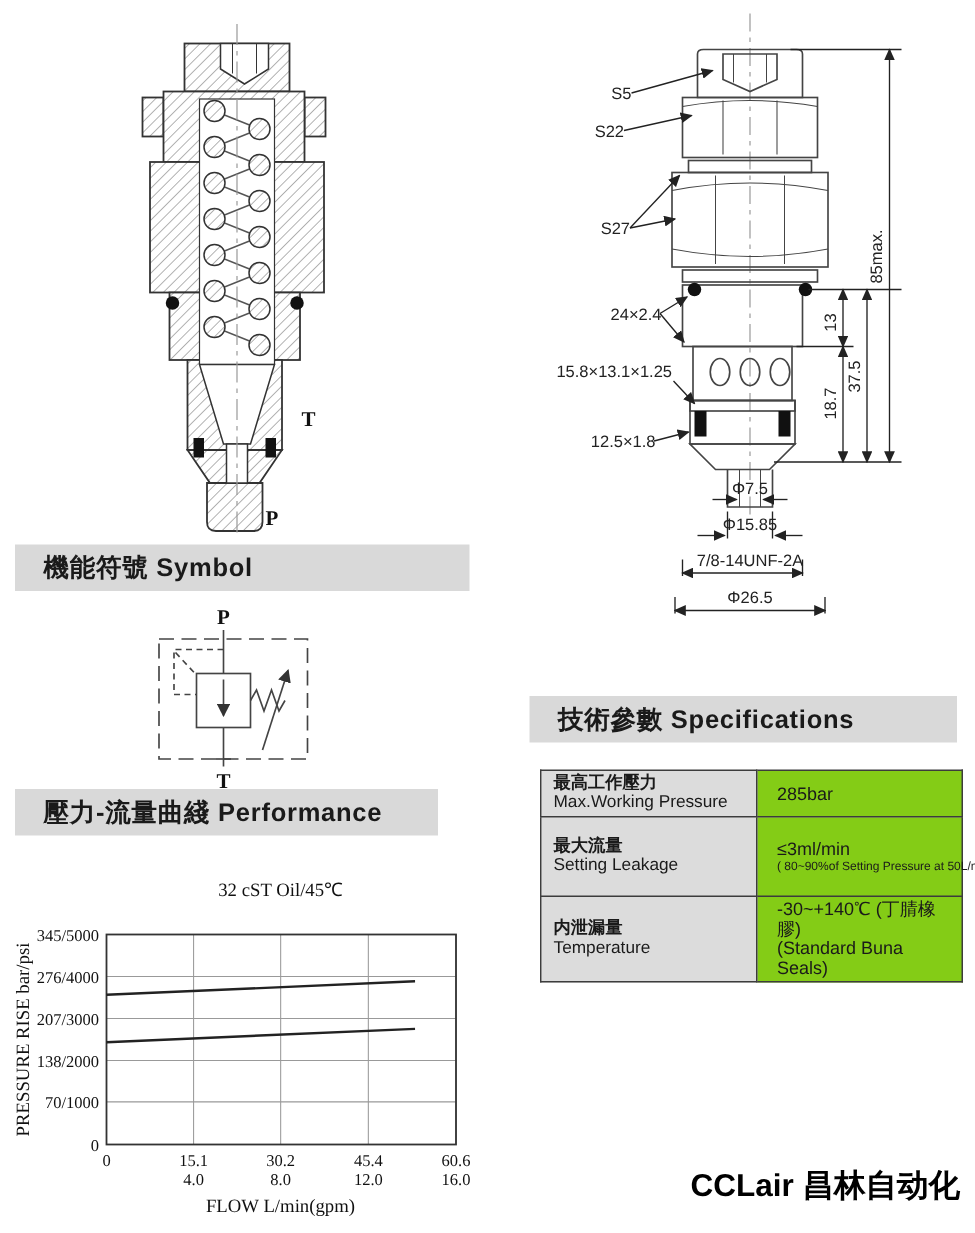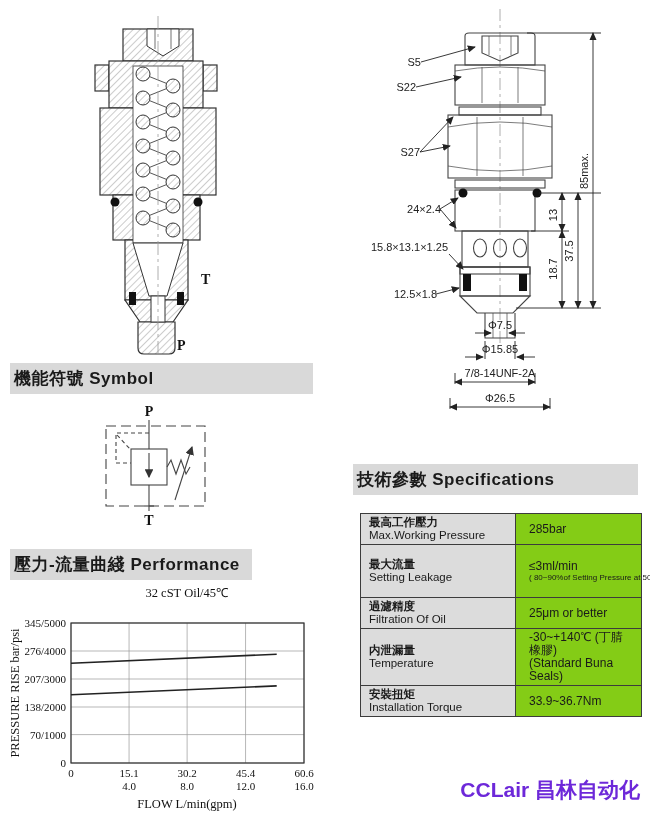--- a/index.html
+++ b/index.html
@@ -1,33 +1,33 @@
 <!DOCTYPE html>
 <html><head>
 <meta charset="utf-8">
 <style>
   html,body{margin:0;padding:0}
   body{width:650px;height:822px;background:#fff;position:relative;overflow:hidden;
        font-family:"Liberation Sans",sans-serif;color:#1a1a1a}
   .section-header{position:absolute;background:#d9d9d9;height:31px;line-height:31px;
-       font-size:17px;font-weight:bold;padding-left:4px;letter-spacing:.5px;
+       font-size:17px;font-weight:bold;padding-left:19px;letter-spacing:.5px;
        box-sizing:border-box;white-space:nowrap}
   
   .spec-table{position:absolute;left:360px;top:513px;width:282px;border-collapse:collapse;
        table-layout:fixed}
-  .spec-table td{border:1.6px solid #3c3c3c;vertical-align:middle;padding:2px 16px 2px 8px;
+  .spec-table td{border:1.6px solid #3c3c3c;vertical-align:middle;padding:2px 5px 2px 8px;
        height:26px}
   .spec-table td.lbl{background:#dcdcdc;width:130px}
   .spec-table td.val{background:#84cc16;font-size:12px;padding-left:13px;white-space:pre-line;
        line-height:13px}
   .zh{display:block;font-size:11.5px;font-weight:bold;line-height:13px}
   .en{display:block;font-size:11.5px;line-height:13px}
   .val-sub{display:block;font-size:8px;line-height:9px;white-space:nowrap}
   
-  .logo{position:absolute;top:776px;right:10px;font-size:21px;font-weight:bold;color:#6d28d9;
+  .logo{position:absolute;top:776px;right:10px;font-size:21px;font-weight:bold;color:#000000;
        white-space:nowrap}
   
   svg{position:absolute;overflow:visible}
   svg text{font-family:"Liberation Sans",sans-serif;fill:#222}
   .dim{font-size:11px}
   .dimv{font-size:11px}
   .portlabel{font-family:"Liberation Serif",serif;font-size:14px;font-weight:bold;fill:#111}
   
   #chart-svg text.tick{font-family:"Liberation Serif",serif;font-size:11px;fill:#111}
   #chart-svg .ctitle{font-family:"Liberation Serif",serif;font-size:12.5px;fill:#111}
@@ -203,21 +203,21 @@
     <path d="M77,64 L81,57 L86,71 L91,57 L96,71 L100,64"></path>
     <line x1="85" y1="97" x2="102" y2="44" marker-end="url(#sa)"></line>
     <path d="M59,30 H26 V60 H41" stroke-dasharray="4 3"></path>
     <path d="M27,32 L40,46" stroke-dasharray="4 3"></path>
     <line x1="59" y1="82" x2="59" y2="108"></line>
     <line x1="54" y1="103" x2="64" y2="103"></line>
   </g>
   <text class="portlabel" x="59" y="122" text-anchor="middle">T</text>
 </svg>
 
-<div class="section-header" style="left:10px;top:549px;width:242px">壓力-流量曲綫 Performance</div>
+<div class="section-header" style="left:10px;top:526px;width:282px">壓力-流量曲綫 Performance</div>
 
 <svg id="chart-svg" style="left:5px;top:580px" width="345" height="240" viewBox="0 0 345 240">
   <text class="ctitle" x="182" y="17" text-anchor="middle">32 cST Oil/45℃</text>
   <g id="grid">
       <line x1="66" y1="43" x2="66" y2="183" stroke="#999" stroke-width="0.7"></line>
       <line x1="124.05775577557756" y1="43" x2="124.05775577557756" y2="183" stroke="#999" stroke-width="0.7"></line>
       <line x1="182.11551155115512" y1="43" x2="182.11551155115512" y2="183" stroke="#999" stroke-width="0.7"></line>
       <line x1="240.55775577557756" y1="43" x2="240.55775577557756" y2="183" stroke="#999" stroke-width="0.7"></line>
       <line x1="299" y1="43" x2="299" y2="183" stroke="#999" stroke-width="0.7"></line>
       <line x1="66" y1="183" x2="299" y2="183" stroke="#999" stroke-width="0.7"></line>
@@ -269,36 +269,22 @@
         <span class="zh">最大流量</span>
         <span class="en">Setting Leakage</span>
       </td>
       <td class="val">
         <span>≤3ml/min</span>
         <span class="val-sub">( 80~90%of Setting Pressure at 50L/min)</span>
       </td>
     </tr>
     <tr>
       <td class="lbl">
-        <span class="zh">過濾精度</span>
-        <span class="en">Filtration Of Oil</span>
-      </td>
-      <td class="val">25μm or better</td>
-    </tr>
-    <tr>
-      <td class="lbl">
         <span class="zh">内泄漏量</span>
         <span class="en">Temperature</span>
       </td>
       <td class="val">-30~+140℃ (丁腈橡膠)
 (Standard Buna Seals)</td>
     </tr>
-    <tr>
-      <td class="lbl">
-        <span class="zh">安裝扭矩</span>
-        <span class="en">Installation Torque</span>
-      </td>
-      <td class="val">33.9~36.7Nm</td>
-    </tr>
   </tbody>
 </table>
 
 <div class="logo">CCLair 昌林自动化</div>
 
 </body></html>

